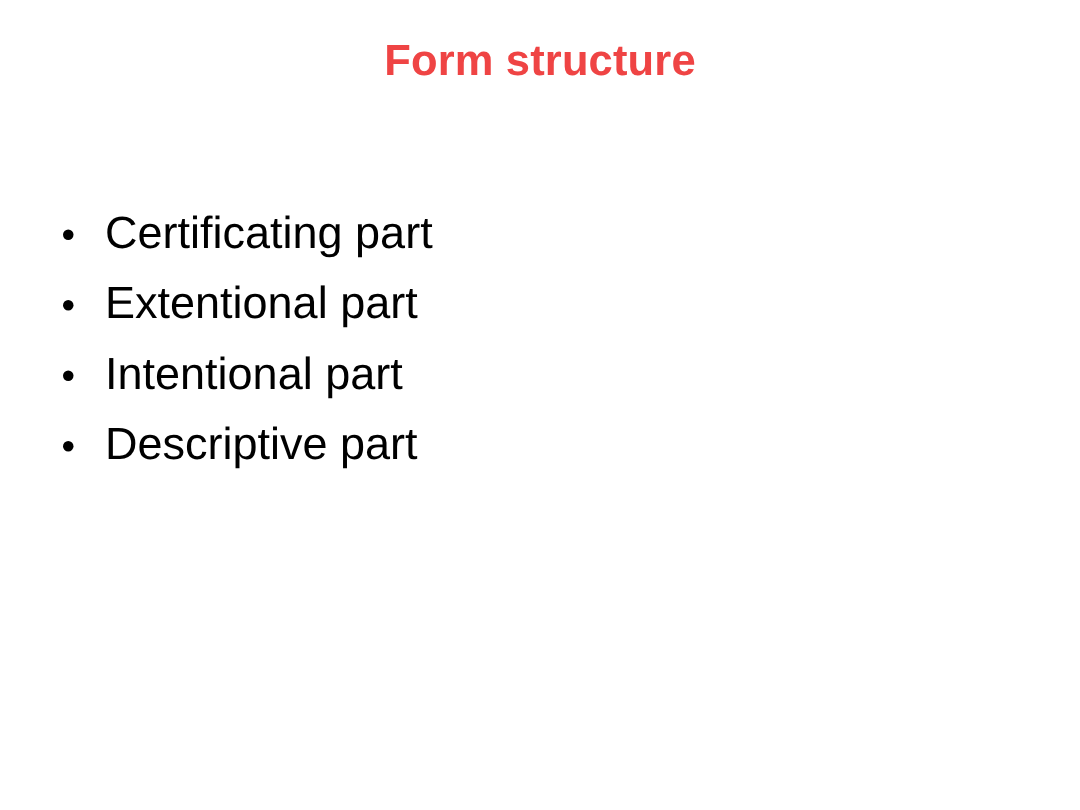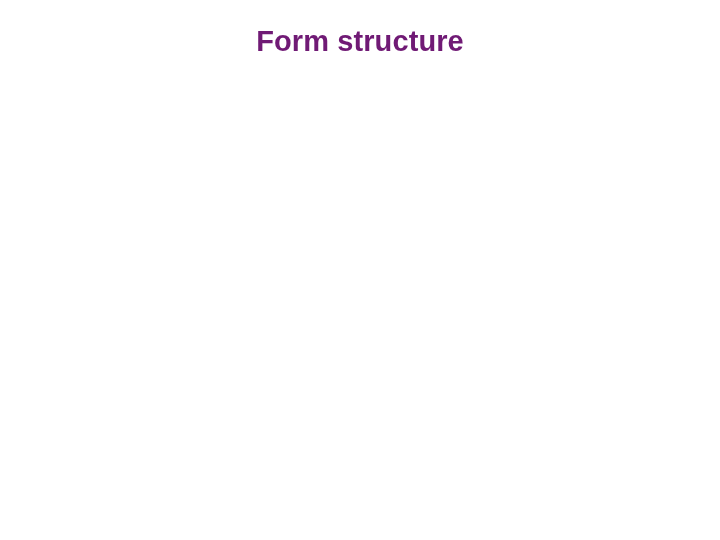--- a/index.html
+++ b/index.html
@@ -24,21 +24,21 @@
   .slide-title {
     position: absolute;
     left: 0;
     top: 23px;
     width: 720px;
     text-align: center;
     font-size: 29px;
     font-weight: bold;
     line-height: 36px;
     letter-spacing: 0.1px;
-    color: #701a75;
+    color: #ef4444;
     white-space: nowrap;
   }
   .bullet-list {
     position: absolute;
     left: 38px;
     top: 132px;
     width: 640px;
     margin: 0;
     padding: 0;
     list-style: none;
@@ -69,14 +69,37 @@
     vertical-align: baseline;
   }
 </style>
 </head>
 <body>
 
 <div class="slide">
 
   <div class="slide-title">Form structure</div>
 
+  <ul class="bullet-list">
+
+    <li class="bullet-item">
+      <span class="bullet-mark"></span>
+      <span class="bullet-text">Certificating part</span>
+    </li>
+
+    <li class="bullet-item">
+      <span class="bullet-mark"></span>
+      <span class="bullet-text">Extentional part</span>
+    </li>
+
+    <li class="bullet-item">
+      <span class="bullet-mark"></span>
+      <span class="bullet-text">Intentional part</span>
+    </li>
+
+    <li class="bullet-item">
+      <span class="bullet-mark"></span>
+      <span class="bullet-text">Descriptive part</span>
+    </li>
+
+  </ul>
 
 </div>
 
 </body></html>

